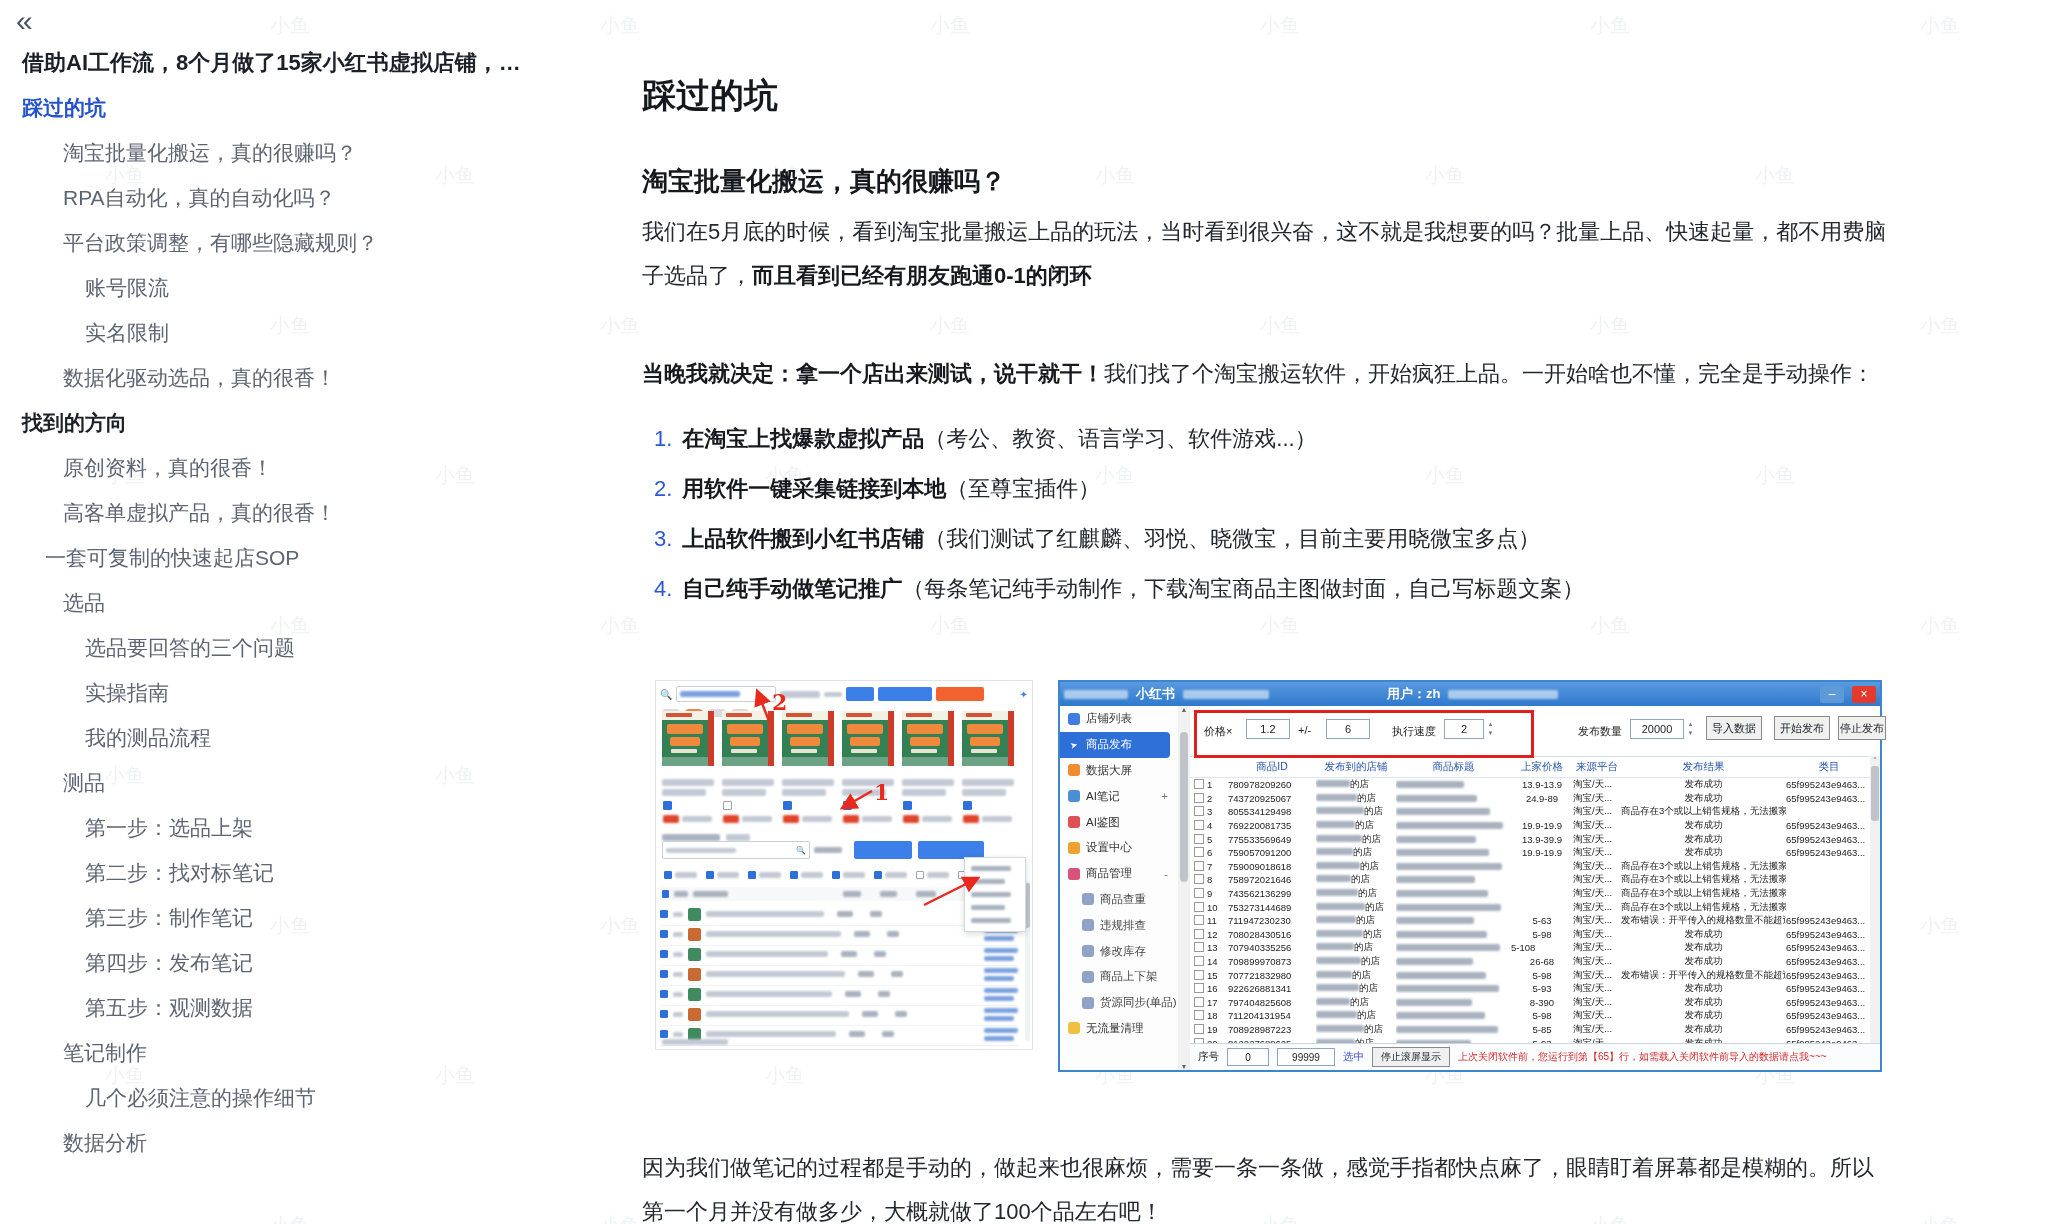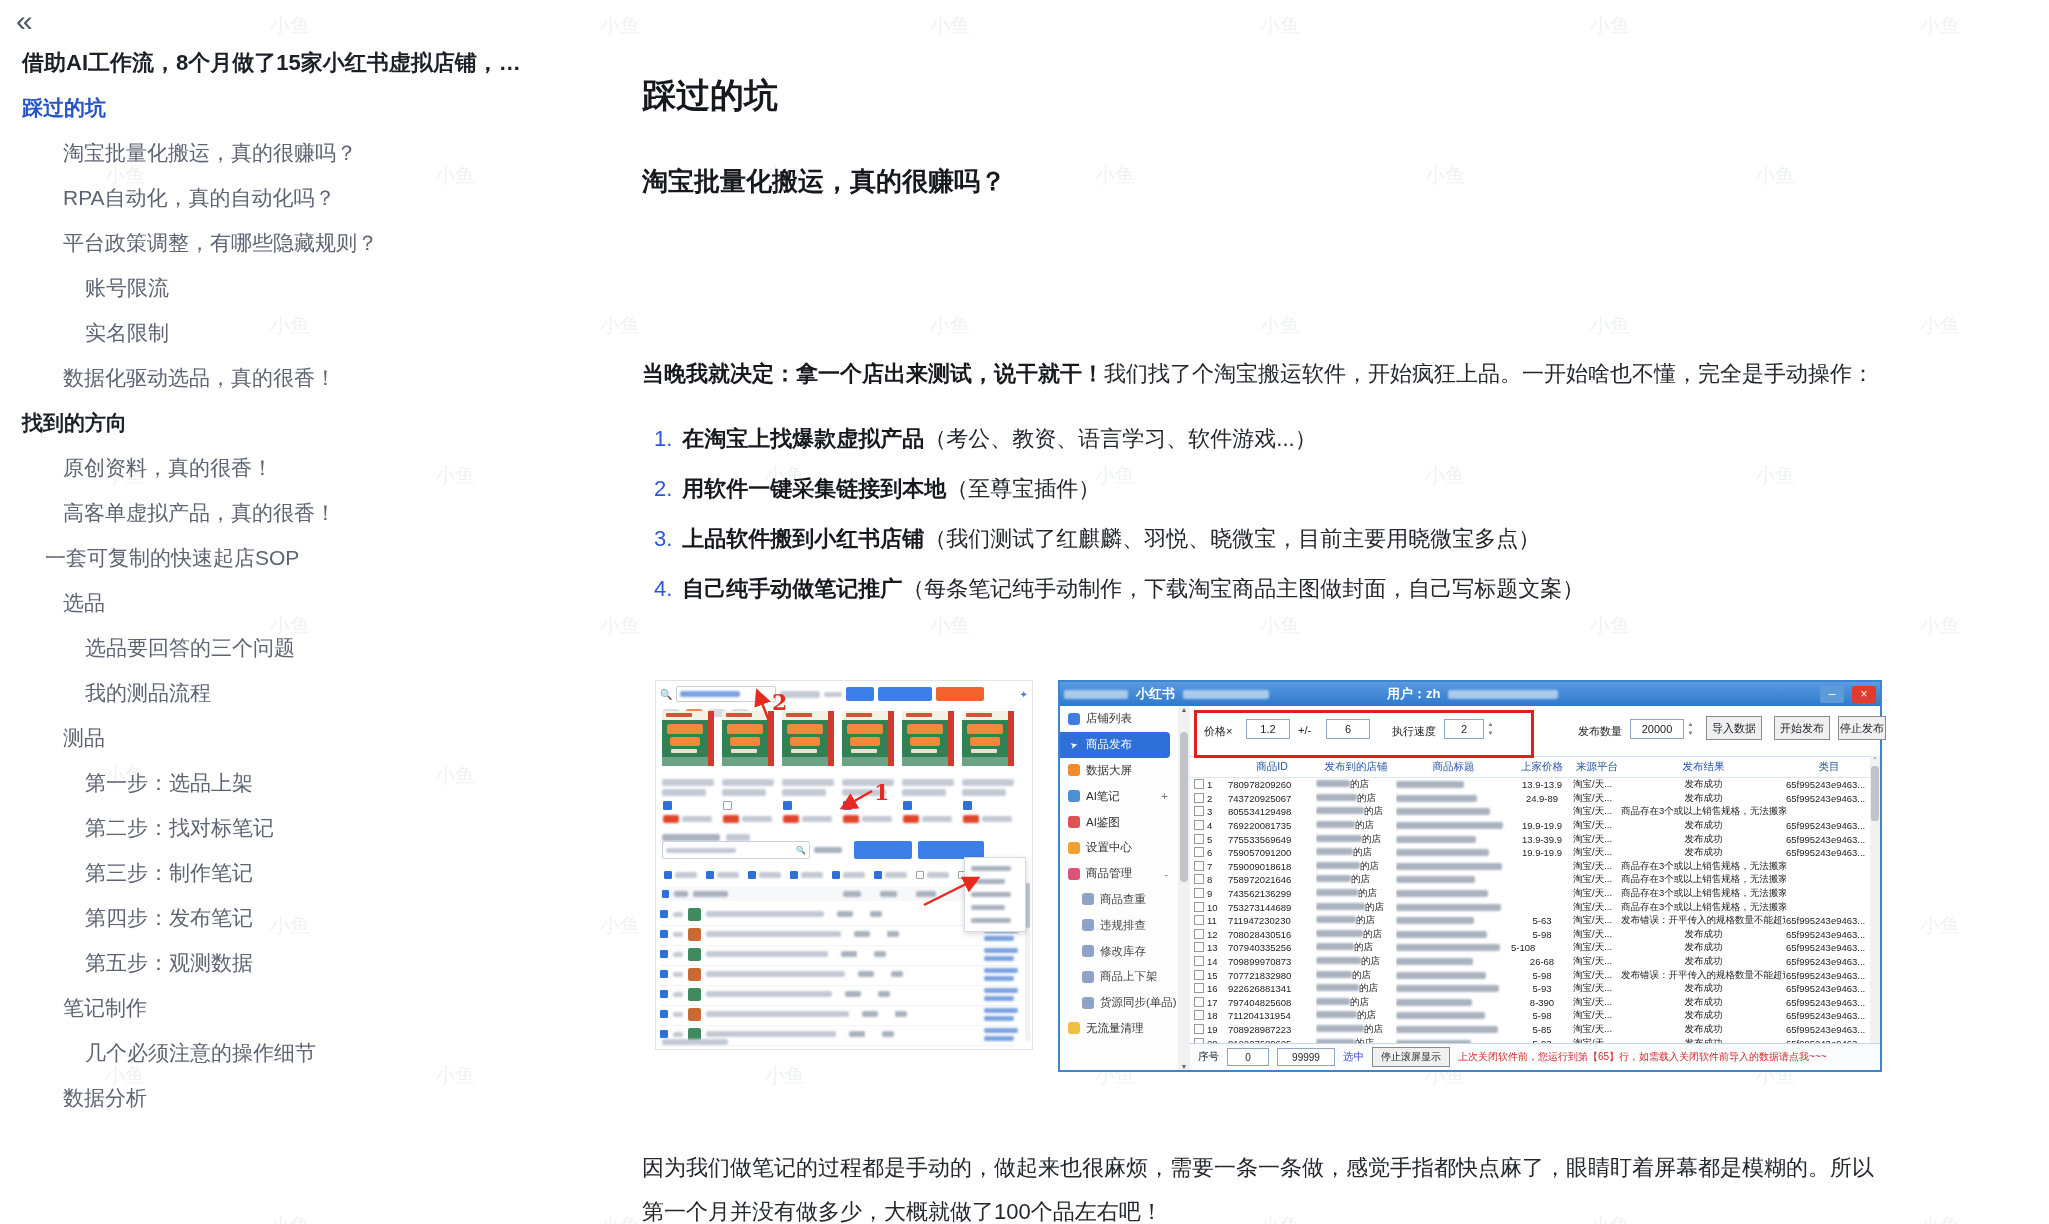--- a/index.html
+++ b/index.html
@@ -176,35 +176,37 @@
       <div class="toc-item lv3">平台政策调整，有哪些隐藏规则？</div>
       <div class="toc-item lv4">账号限流</div>
       <div class="toc-item lv4">实名限制</div>
       <div class="toc-item lv3">数据化驱动选品，真的很香！</div>
       <div class="toc-item lv1 tbold">找到的方向</div>
       <div class="toc-item lv3">原创资料，真的很香！</div>
       <div class="toc-item lv3">高客单虚拟产品，真的很香！</div>
       <div class="toc-item lv2">一套可复制的快速起店SOP</div>
       <div class="toc-item lv3">选品</div>
       <div class="toc-item lv4">选品要回答的三个问题</div>
+      <div class="toc-item lv4">实操指南</div>
       <div class="toc-item lv4">我的测品流程</div>
       <div class="toc-item lv3">测品</div>
       <div class="toc-item lv4">第一步：选品上架</div>
       <div class="toc-item lv4">第二步：找对标笔记</div>
       <div class="toc-item lv4">第三步：制作笔记</div>
       <div class="toc-item lv4">第四步：发布笔记</div>
       <div class="toc-item lv4">第五步：观测数据</div>
       <div class="toc-item lv3">笔记制作</div>
       <div class="toc-item lv4">几个必须注意的操作细节</div>
       <div class="toc-item lv3">数据分析</div>
     </nav>
 
   <h1 class="h1">踩过的坑</h1>
   <h2 class="h2">淘宝批量化搬运，真的很赚吗？</h2>
 
+  <p class="para p1"><span>我们在5月底的时候，看到淘宝批量搬运上品的玩法，当时看到很兴奋，这不就是我想要的吗？批量上品、快速起量，都不用费脑子选品了，</span><span class="b">而且看到已经有朋友跑通0-1的闭环</span></p>
 
   <p class="para p2"><span class="b">当晚我就决定：拿一个店出来测试，说干就干！</span><span>我们找了个淘宝搬运软件，开始疯狂上品。一开始啥也不懂，完全是手动操作：</span></p>
 
   <div class="steps">
     <div class="step"><span class="stepnum">1.</span><span class="b">在淘宝上找爆款虚拟产品</span><span class="steprest">（考公、教资、语言学习、软件游戏...）</span></div>
     <div class="step"><span class="stepnum">2.</span><span class="b">用软件一键采集链接到本地</span><span class="steprest">（至尊宝插件）</span></div>
     <div class="step"><span class="stepnum">3.</span><span class="b">上品软件搬到小红书店铺</span><span class="steprest">（我们测试了红麒麟、羽悦、晓微宝，目前主要用晓微宝多点）</span></div>
     <div class="step"><span class="stepnum">4.</span><span class="b">自己纯手动做笔记推广</span><span class="steprest">（每条笔记纯手动制作，下载淘宝商品主图做封面，自己写标题文案）</span></div>
   </div>
 

